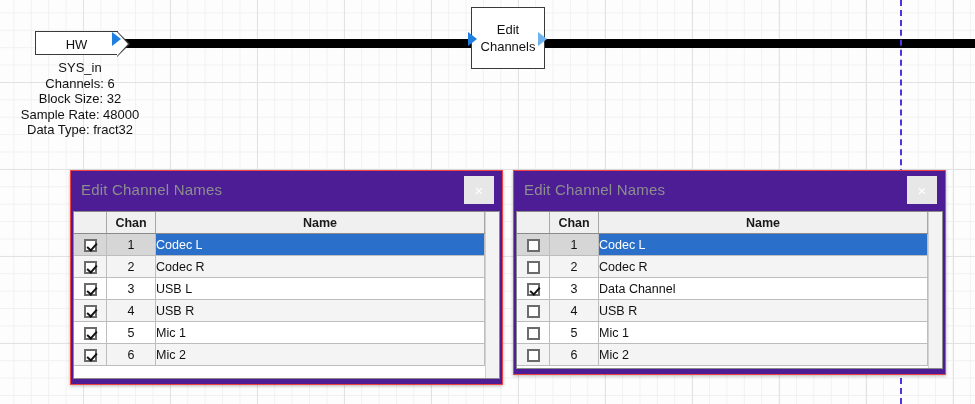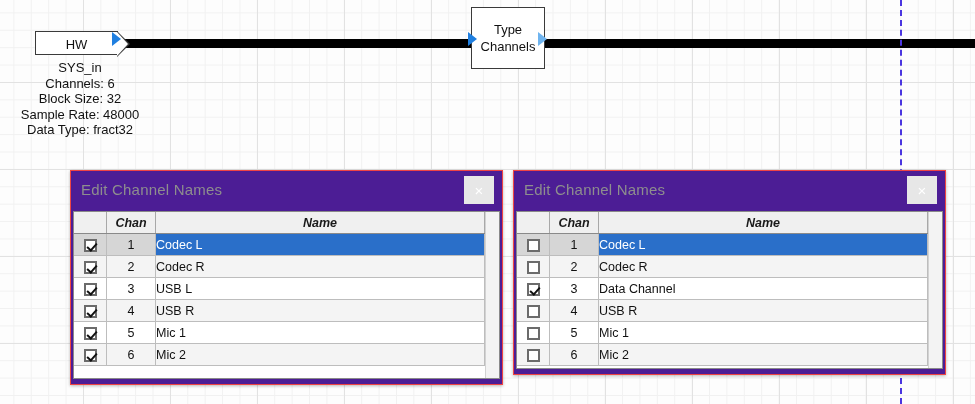--- a/index.html
+++ b/index.html
@@ -98,21 +98,21 @@
   
   .tbl-wrap{
     position:absolute;left:2px;right:2px;top:40px;bottom:5px;
     border:1px solid #8a8a8a;background:#ffffff;box-sizing:border-box;
     overflow:hidden;
   }
   table.chan{border-collapse:collapse;width:100%;table-layout:fixed;}
   table.chan th{
     background:#f0f0f0;border-right:1px solid #a8a8a8;
     border-bottom:1px solid #8a8a8a;
-    font-size:12.5px;font-weight:bold;color:#1a1a1a;height:21px;padding:0;font-style:italic;
+    font-size:12.5px;font-weight:bold;color:#1a1a1a;height:21px;padding:0;
   }
   table.chan th.c-chk{width:32px;}
   table.chan th.c-num{width:48px;}
   table.chan th.c-name{}
   table.chan th.c-pad{width:14px;border-right:none;}
 
   table.chan td{
     height:21px;padding:0;font-size:12.5px;color:#111;
     border-bottom:1px solid #bdbdbd;
   }
@@ -161,21 +161,21 @@
   <div class="port" style="left:112px;top:32px;"></div>
 
   <div class="cap" style="left:-20px;top:60px;width:200px;">SYS_in
 Channels: 6
 Block Size: 32
 Sample Rate: 48000
 Data Type: fract32</div>
 
   <div class="blk-tc">
     <div class="lbl">
-      <span>Type</span><br>
+      <span>Edit</span><br>
       <span>Channels</span>
     </div>
   </div>
   <div class="port" style="left:468px;top:32px;"></div>
   <div class="port hollow" style="left:538px;top:32px;"></div>
 
 
   <div class="guide" style="left:900px;"></div>
 </div>
 

